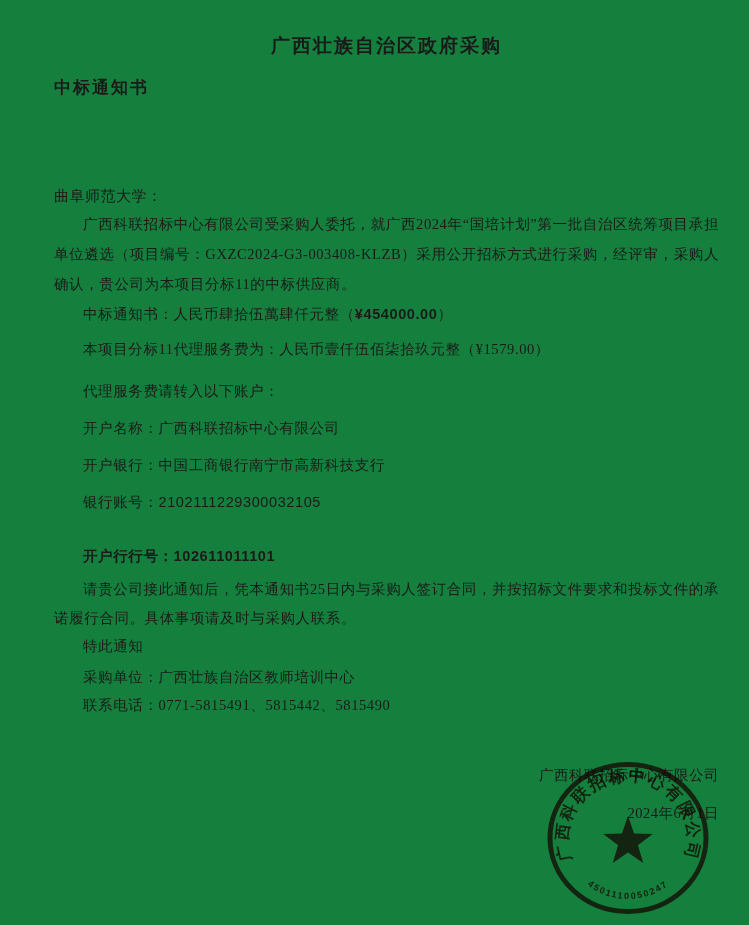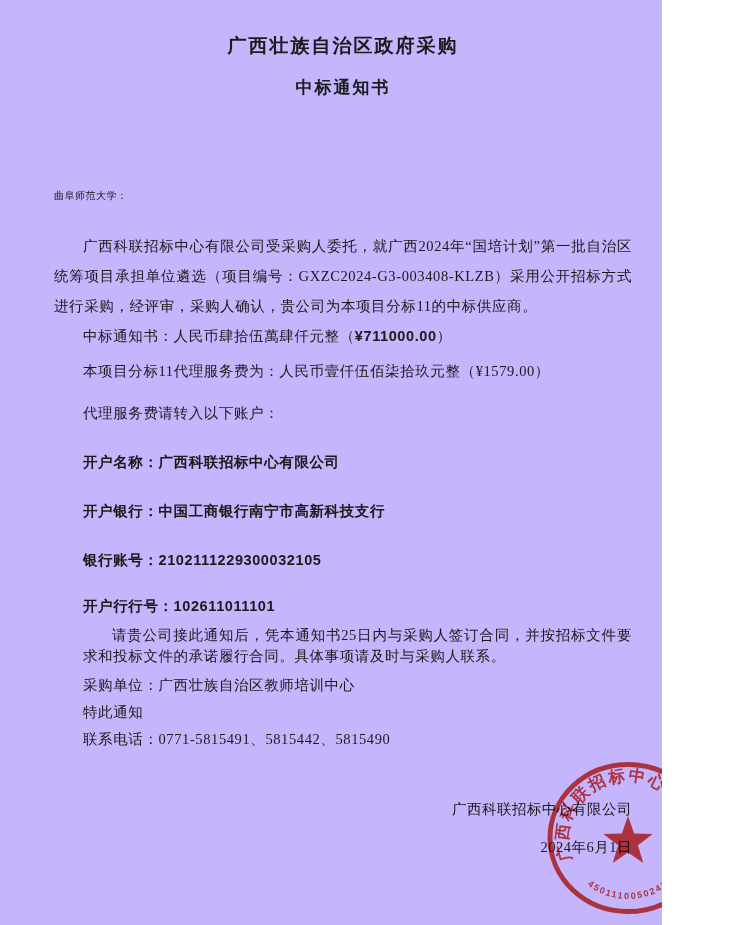--- a/index.html
+++ b/index.html
@@ -2,23 +2,23 @@
 <html><head>
 <meta charset="utf-8">
 <style>
   html, body {
     margin: 0;
     padding: 0;
     background: #ffffff;
   }
   .page {
     position: relative;
-    width: 662px;
+    width: 749px;
     height: 925px;
-    background: #c4b5fd;
+    background: #15803d;
     overflow: hidden;
     font-family: "Liberation Serif", serif;
     color: #1a1a1a;
     box-sizing: border-box;
     padding: 33px 30px 0 54px;
   }
   .num, .latin {
     font-family: "Liberation Sans", sans-serif;
   }
   h1.doc-title {
@@ -27,49 +27,49 @@
     line-height: 26px;
     font-weight: 700;
     text-align: center;
     letter-spacing: 2px;
   }
   h2.doc-subtitle {
     margin: 17px 0 0 0;
     font-size: 17px;
     line-height: 24px;
     font-weight: 700;
-    text-align: center;
+    text-align: left;
     letter-spacing: 2px;
   }
   p { margin: 0; }
   .addressee {
     margin-top: 85px;
-    font-size: 10px;
+    font-size: 15px;
     line-height: 22px;
     letter-spacing: 0.5px;
   }
   .para {
     font-size: 14.5px;
     line-height: 30px;
     letter-spacing: 0.6px;
     text-align: justify;
   }
   .indent { text-indent: 2em; }
-  .p-intro   { margin-top: 24px; }
+  .p-intro   { margin-top: 2px; }
   .line {
     font-size: 14.5px;
     line-height: 30px;
     letter-spacing: 0.6px;
   }
   .l-award    { margin-top: 0; }
   .l-fee      { margin-top: 5px; font-weight: 400; }
   .l-transfer { margin-top: 12px; }
-  .l-acct     { margin-top: 19px; font-weight: 700; }
-  .l-acct4    { margin-top: 16px; font-weight: 700; }
-  .p-closing  { margin-top: 4px; line-height: 21px; margin-left: 29px; }
+  .l-acct     { margin-top: 7px; font-weight: 400; }
+  .l-acct4    { margin-top: 24px; font-weight: 700; }
+  .p-closing  { margin-top: 4px; line-height: 29px; }
   .l-notice   { margin-top: 0; line-height: 26px; }
   .l-tail     { margin-top: 4px; line-height: 28px; }
   .l-phone    { margin-top: 0; line-height: 28px; }
   .bold-num { font-weight: 700; }
   .footer {
     margin-top: 45px;
     text-align: right;
     padding-right: 0px;
     font-size: 14.5px;
     letter-spacing: 0.5px;
@@ -104,39 +104,39 @@
 
 <div class="page">
 
   <h1 class="doc-title">广西壮族自治区政府采购</h1>
   <h2 class="doc-subtitle">中标通知书</h2>
 
   <p class="addressee">曲阜师范大学：</p>
 
   <p class="para indent p-intro">广西科联招标中心有限公司受采购人委托，就广西2024年“国培计划”第一批自治区统筹项目承担单位遴选（项目编号：GXZC2024-G3-003408-KLZB）采用公开招标方式进行采购，经评审，采购人确认，贵公司为本项目分标11的中标供应商。</p>
 
-  <p class="line indent l-award"><span>中标通知书：人民币肆拾伍萬肆仟元整（</span><span class="num bold-num">¥711000.00</span><span>）</span></p>
+  <p class="line indent l-award"><span>中标通知书：人民币肆拾伍萬肆仟元整（</span><span class="num bold-num">¥454000.00</span><span>）</span></p>
 
   <p class="line indent l-fee">本项目分标11代理服务费为：人民币壹仟伍佰柒拾玖元整（¥1579.00）</p>
 
   <p class="line indent l-transfer">代理服务费请转入以下账户：</p>
 
   <p class="line indent l-acct"><span>开户名称：</span><span>广西科联招标中心有限公司</span></p>
 
   <p class="line indent l-acct"><span>开户银行：</span><span>中国工商银行南宁市高新科技支行</span></p>
 
   <p class="line indent l-acct"><span>银行账号：</span><span class="num">2102111229300032105</span></p>
 
   <p class="line indent l-acct4"><span>开户行行号：</span><span class="num">102611011101</span></p>
 
   <p class="para indent p-closing">请贵公司接此通知后，凭本通知书25日内与采购人签订合同，并按招标文件要求和投标文件的承诺履行合同。具体事项请及时与采购人联系。</p>
 
+  <p class="line indent l-notice">特此通知</p>
+
   <p class="line indent l-tail">采购单位：广西壮族自治区教师培训中心</p>
-
-  <p class="line indent l-notice">特此通知</p>
 
 
   <p class="line indent l-phone">联系电话：0771-5815491、5815442、5815490</p>
 
   <div class="footer">
     <p class="company">广西科联招标中心有限公司</p>
     <p class="date">2024年6月1日</p>
   </div>
 
   <svg class="stamp" viewBox="0 0 168 158" xmlns="http://www.w3.org/2000/svg">

